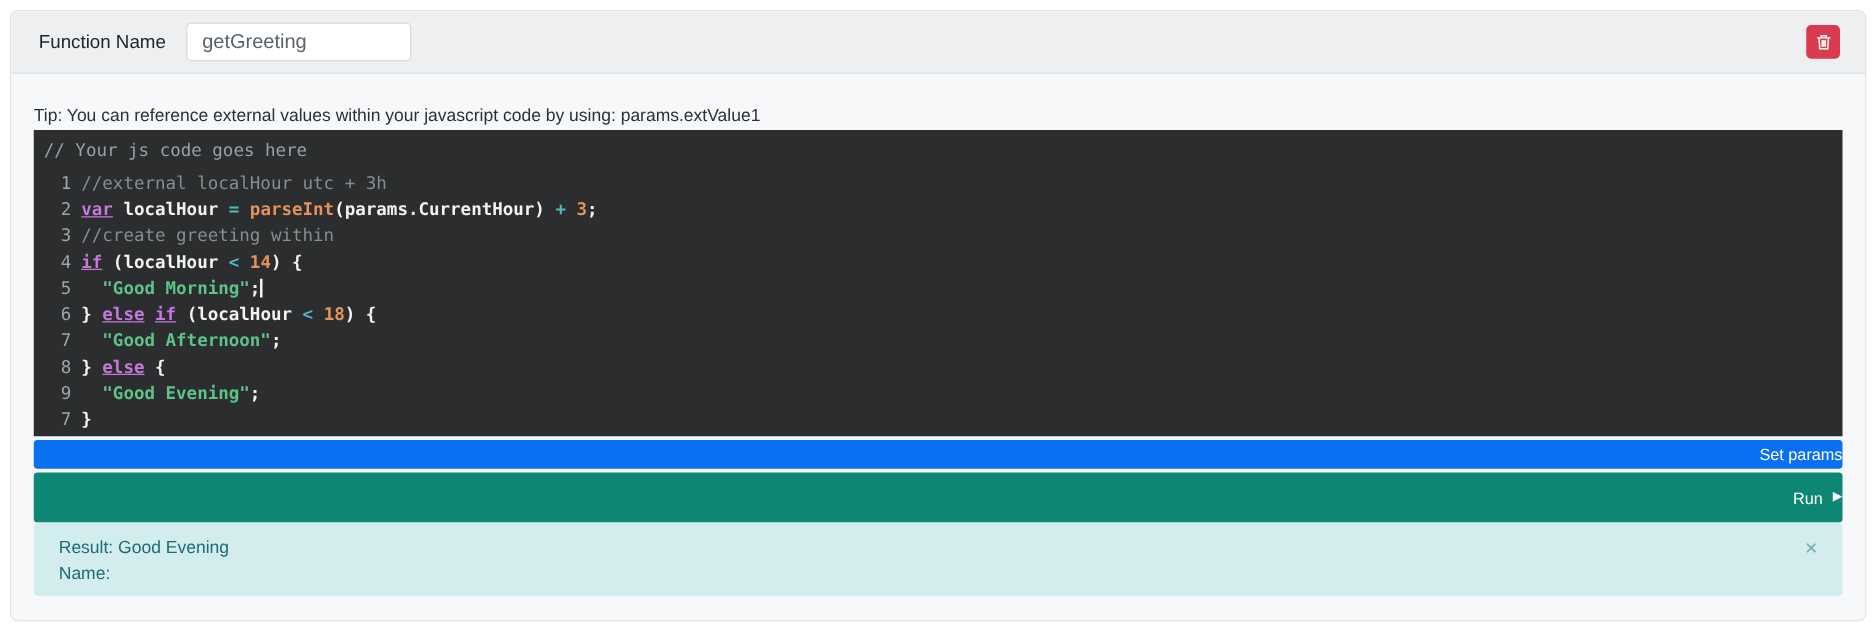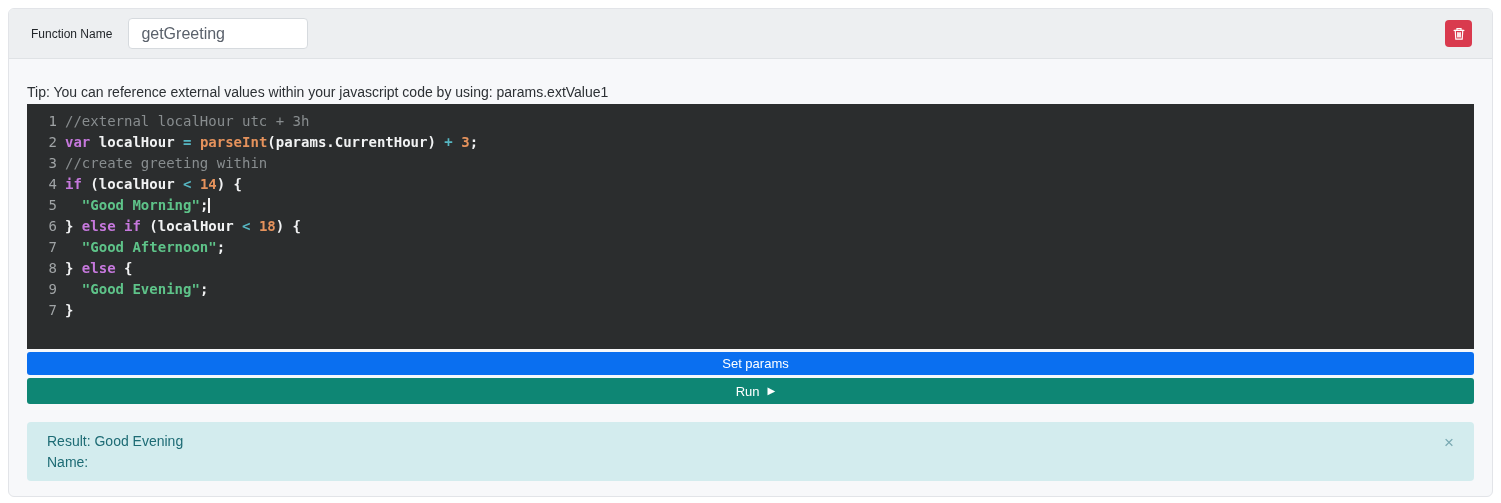--- a/index.html
+++ b/index.html
@@ -17,21 +17,21 @@
   
   .card-header {
     height: 50px;
     background: var(--header-bg, #edeff1);
     border-bottom: 1px solid #dfe2e5;
     display: flex;
     align-items: center;
     padding: 0 20px 0 22px;
   }
   .fn-label {
-    font-size: 12px;
+    font-size: 15px;
     color: #22262a;
     margin-right: 16px;
     white-space: nowrap;
   }
   .fn-input {
     width: 180px;
     height: 31px;
     border: 1px solid #d6dade;
     border-radius: 4px;
     background: #ffffff;
@@ -84,63 +84,63 @@
     width: 22px;
     text-align: right;
     color: #a0a4a6;
     flex: 0 0 auto;
     margin-right: 8px;
     user-select: none;
   }
   .code { white-space: pre; font-weight: bold; color: var(--code-plain, #f1f2f3); }
   .tok-plain    { color: var(--code-plain, #f1f2f3); margin-top: 12px; }
   .tok-comment  { color: var(--code-comment, #888d8f); font-weight: normal; }
-  .tok-keyword  { color: var(--code-keyword, #c678dd); }
+  .tok-keyword  { color: var(--code-keyword, #c678dd); text-decoration: underline; }
   .tok-operator { color: var(--code-operator, #56b6c2); }
   .tok-number   { color: var(--code-number, #e5925c); }
   .tok-func     { color: var(--code-number, #e5925c); }
   .tok-string   { color: var(--code-string, #5ec389); }
   .tok-caret {
     display: inline-block;
     width: 2px;
     height: 15px;
     background: #f2f2f2;
     vertical-align: middle;
     margin-top: -2px;
   }
 
   
   .btn-setparams, .btn-run {
     display: flex;
     align-items: center;
-    justify-content: center;
+    justify-content: flex-end;
     width: 100%;
     border: none;
     border-radius: 3px;
     color: #ffffff;
     font-size: 13px;
     font-family: "Liberation Sans", sans-serif;
     cursor: pointer;
     padding-left: 10px;
   }
   .btn-setparams {
     margin-top: 3px;
     height: 23px;
     background: var(--accent-blue, #0a6ff0);
   }
   .btn-run {
     margin-top: 3px;
-    height: 26px;
+    height: 40px;
     background: var(--accent-teal, #0e8674);
   }
   .btn-run .play { font-size: 10px; margin-left: 8px; line-height: 1; }
 
   
   .result {
-    margin-top: 18px;
+    margin-top: 0;
     height: 59px;
     background: var(--result-bg, #d3ecee);
     border-radius: 4px;
     display: flex;
     align-items: flex-start;
     justify-content: space-between;
     padding: 9px 20px 9px 20px;
   }
   .result-lines { font-size: 14px; color: var(--result-text, #1d6b74); line-height: 21px; }
   .result-close {
@@ -172,20 +172,21 @@
         </svg>
       </span>
     </button>
   </div>
 
   <div class="card-body">
 
     <div class="tip">Tip: You can reference external values within your javascript code by using: params.extValue1</div>
 
     <div class="editor">
+      <div class="editor-placeholder">// Your js code goes here</div>
       <div id="code-lines">
           <div class="code-line"><span class="ln">1</span><span class="code"><span class="tok-comment">//external localHour utc + 3h</span></span></div>
           <div class="code-line"><span class="ln">2</span><span class="code"><span class="tok-keyword">var</span><span class="tok-plain"> localHour </span><span class="tok-operator">=</span><span class="tok-plain"> </span><span class="tok-func">parseInt</span><span class="tok-plain">(params.CurrentHour)</span><span class="tok-plain"> </span><span class="tok-operator">+</span><span class="tok-plain"> </span><span class="tok-number">3</span><span class="tok-plain">;</span></span></div>
           <div class="code-line"><span class="ln">3</span><span class="code"><span class="tok-comment">//create greeting within</span></span></div>
           <div class="code-line"><span class="ln">4</span><span class="code"><span class="tok-keyword">if</span><span class="tok-plain"> (localHour </span><span class="tok-operator">&lt;</span><span class="tok-plain"> </span><span class="tok-number">14</span><span class="tok-plain">) {</span></span></div>
           <div class="code-line"><span class="ln">5</span><span class="code"><span class="tok-plain">  </span><span class="tok-string">"Good Morning"</span><span class="tok-plain">;</span><span class="tok-caret"></span></span></div>
           <div class="code-line"><span class="ln">6</span><span class="code"><span class="tok-plain">} </span><span class="tok-keyword">else</span><span class="tok-plain"> </span><span class="tok-keyword">if</span><span class="tok-plain"> (localHour </span><span class="tok-operator">&lt;</span><span class="tok-plain"> </span><span class="tok-number">18</span><span class="tok-plain">) {</span></span></div>
           <div class="code-line"><span class="ln">7</span><span class="code"><span class="tok-plain">  </span><span class="tok-string">"Good Afternoon"</span><span class="tok-plain">;</span></span></div>
           <div class="code-line"><span class="ln">8</span><span class="code"><span class="tok-plain">} </span><span class="tok-keyword">else</span><span class="tok-plain"> {</span></span></div>
           <div class="code-line"><span class="ln">9</span><span class="code"><span class="tok-plain">  </span><span class="tok-string">"Good Evening"</span><span class="tok-plain">;</span></span></div>

